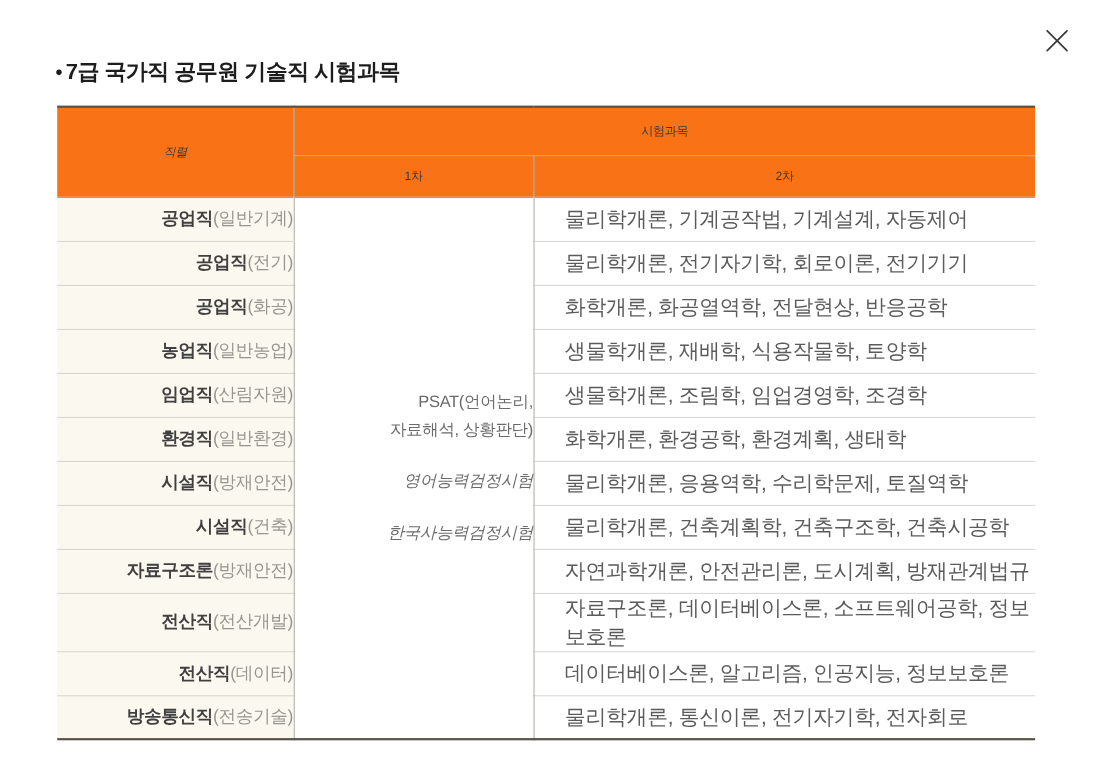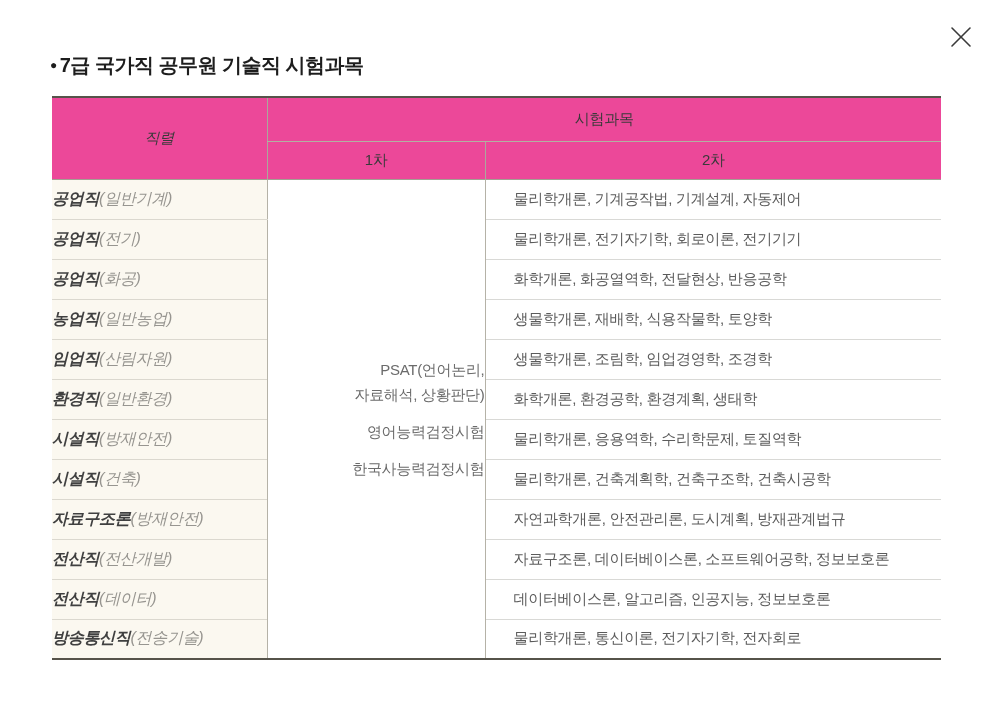--- a/index.html
+++ b/index.html
@@ -33,56 +33,55 @@
     border-collapse:collapse;
     table-layout:fixed;
     border-top:2px solid #56534a;
     border-bottom:2px solid #56534a;
   }
   col.c-series { width:215px; }
   col.c-round1 { width:218px; }
   col.c-round2 { width:456px; }
 
   thead th {
-    background:#ec4899;
+    background:#f97316;
     font-weight:normal;
-    font-size:15px;
+    font-size:11px;
     color:#3a3a3a;
     letter-spacing:-0.3px;
   }
   th.h-series { height:82px;font-style:italic; }
   th.h-group  { height:44px; border-left:1px solid #aba89b; border-bottom:1px solid #b3b0a2; }
   th.h-round1 { height:38px; border-left:1px solid #aba89b; border-right:1px solid #aba89b; }
   th.h-round2 { height:38px; }
   thead tr.sub-row th { border-top:none; }
   thead { border-bottom:1px solid #a3a092; }
 
-  tbody td { height:40px; font-size:15px; letter-spacing:-0.3px; }
+  tbody td { height:40px; font-size:19px; letter-spacing:-0.3px; }
 
   td.series-cell {
     background:#fbf8f0;
-    text-align:left;
+    text-align:right;
     border-bottom:1px solid #dbd8cf;
     font-size:16px;
-    font-style:italic;
   }
   td.series-cell .cat-name { font-weight:bold; color:#404040; }
   td.series-cell .cat-detail { font-weight:normal; color:#979590; }
 
   td.round1-cell {
     background:#ffffff;
     text-align:right;
     vertical-align:middle;
     border-left:1px solid #b5b2a7;
     border-right:1px solid #b5b2a7;
     color:#6b6b6b;
     font-size:15px;
   }
   td.round1-cell .r1-line { line-height:25px; }
-  td.round1-cell .r1-line.gap { margin-top:12px; }
+  td.round1-cell .r1-line.gap { margin-top:22px;font-style:italic; }
 
   td.subjects-cell {
     background:#ffffff;
     text-align:left;
     padding-left:28px;
     border-bottom:1px solid #d9d9d6;
     color:#5b5b5b;
   }
   tbody tr:last-child td { border-bottom:none;margin-top:38px; }
 </style>

